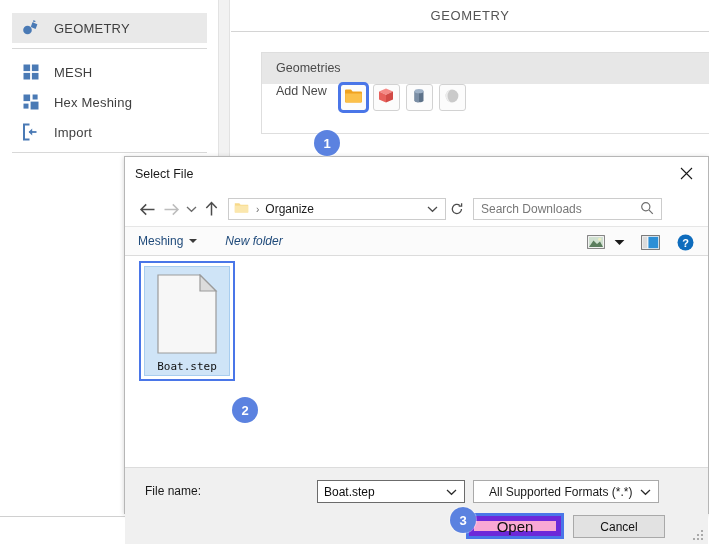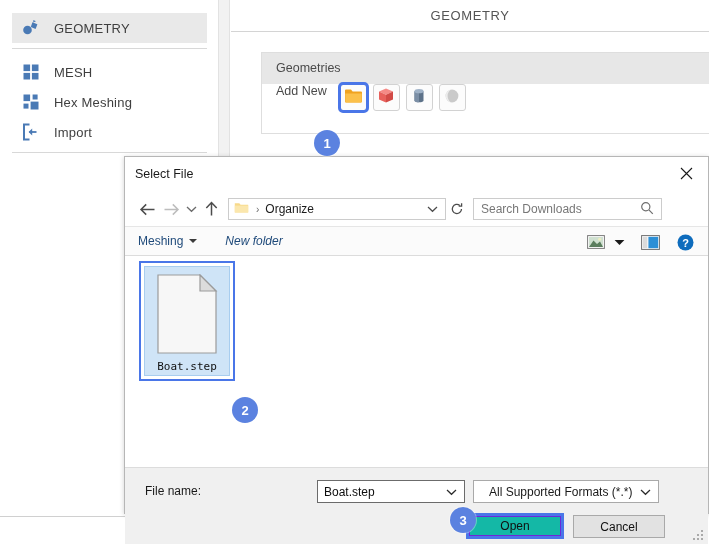--- a/index.html
+++ b/index.html
@@ -401,25 +401,25 @@
 
   #open-btn-wrap {
     position: absolute;
     left: 341px; top: 45px;
     width: 98px; height: 26px;
     border: 3px solid #4a76e8;
     box-sizing: border-box;
   }
   #open-btn {
     width: 100%; height: 100%;
-    background: #14b8a6;
-    border: 1px solid #6d28d9;
+    background: #f9a8d4;
+    border: 5px solid #6d28d9;
     box-sizing: border-box;
     font-family: "Liberation Sans", sans-serif;
-    font-size: 12px;
+    font-size: 15px;
     color: #101010;
     display: flex;
     align-items: center;
     justify-content: center;
     cursor: default;
   }
   #cancel-btn {
     position: absolute;
     left: 448px; top: 47px;
     width: 92px; height: 23px;

